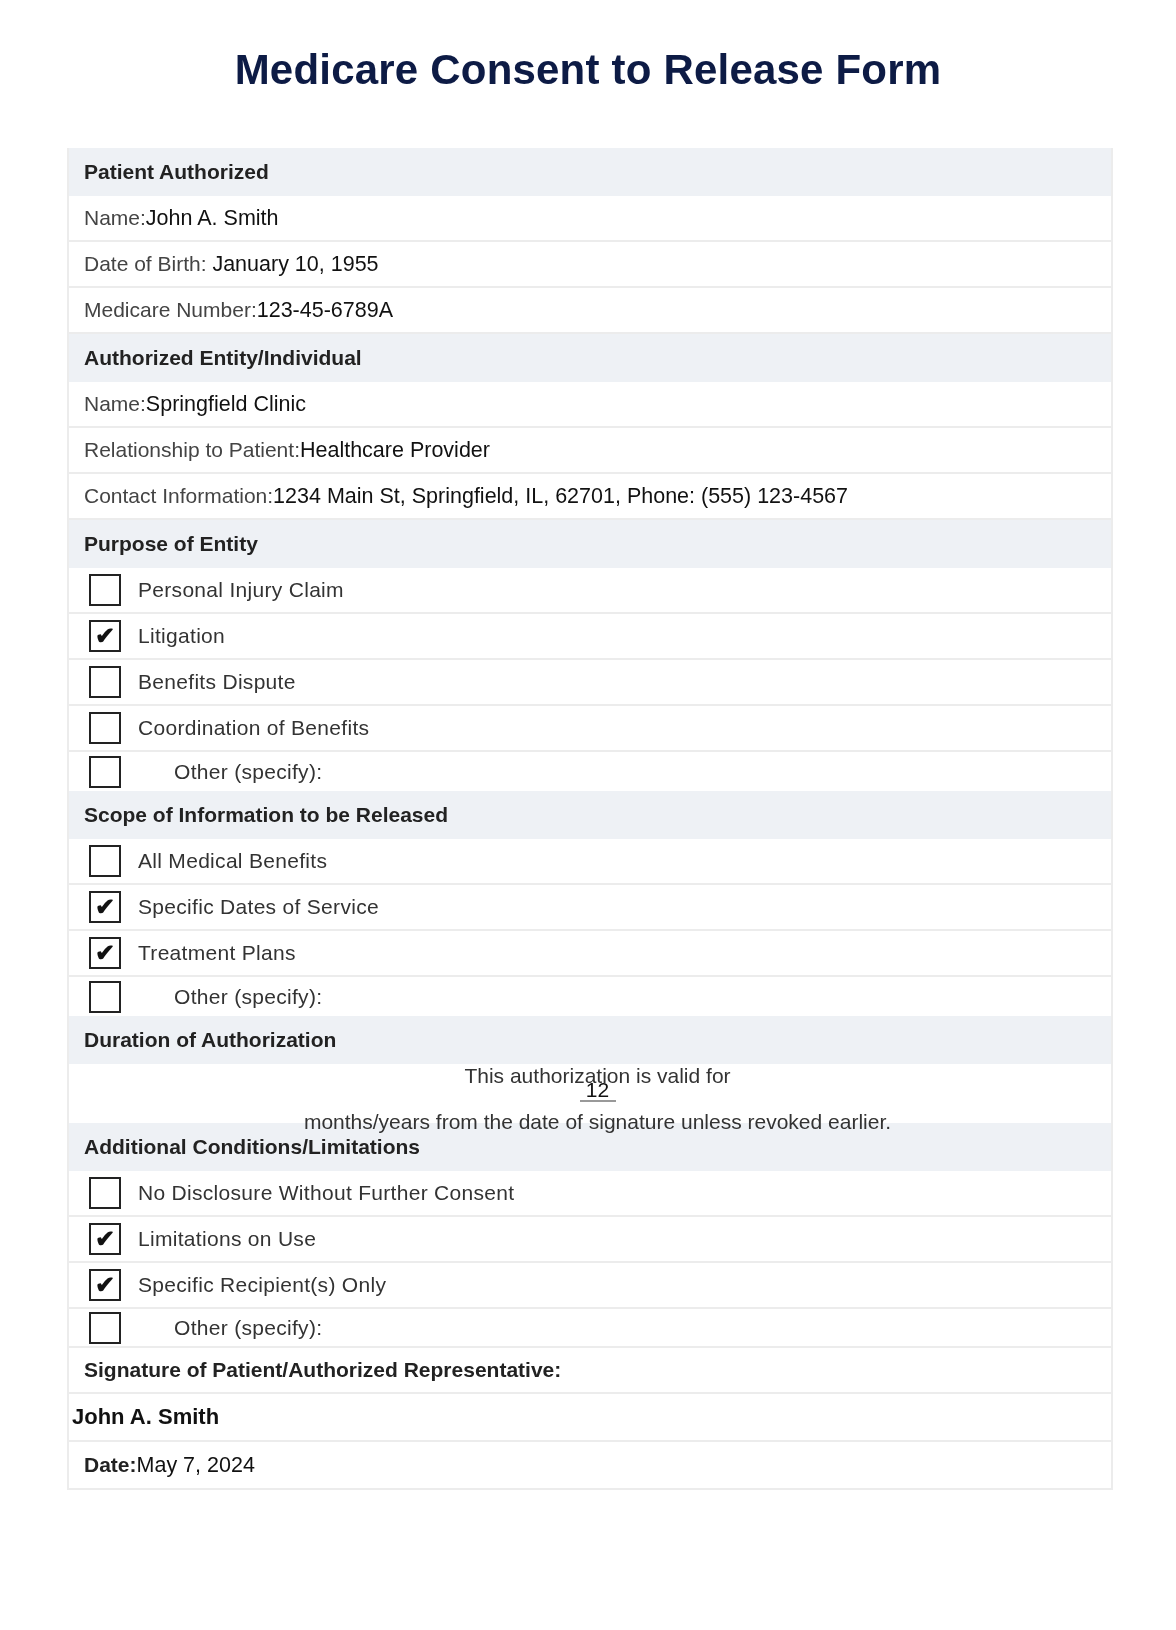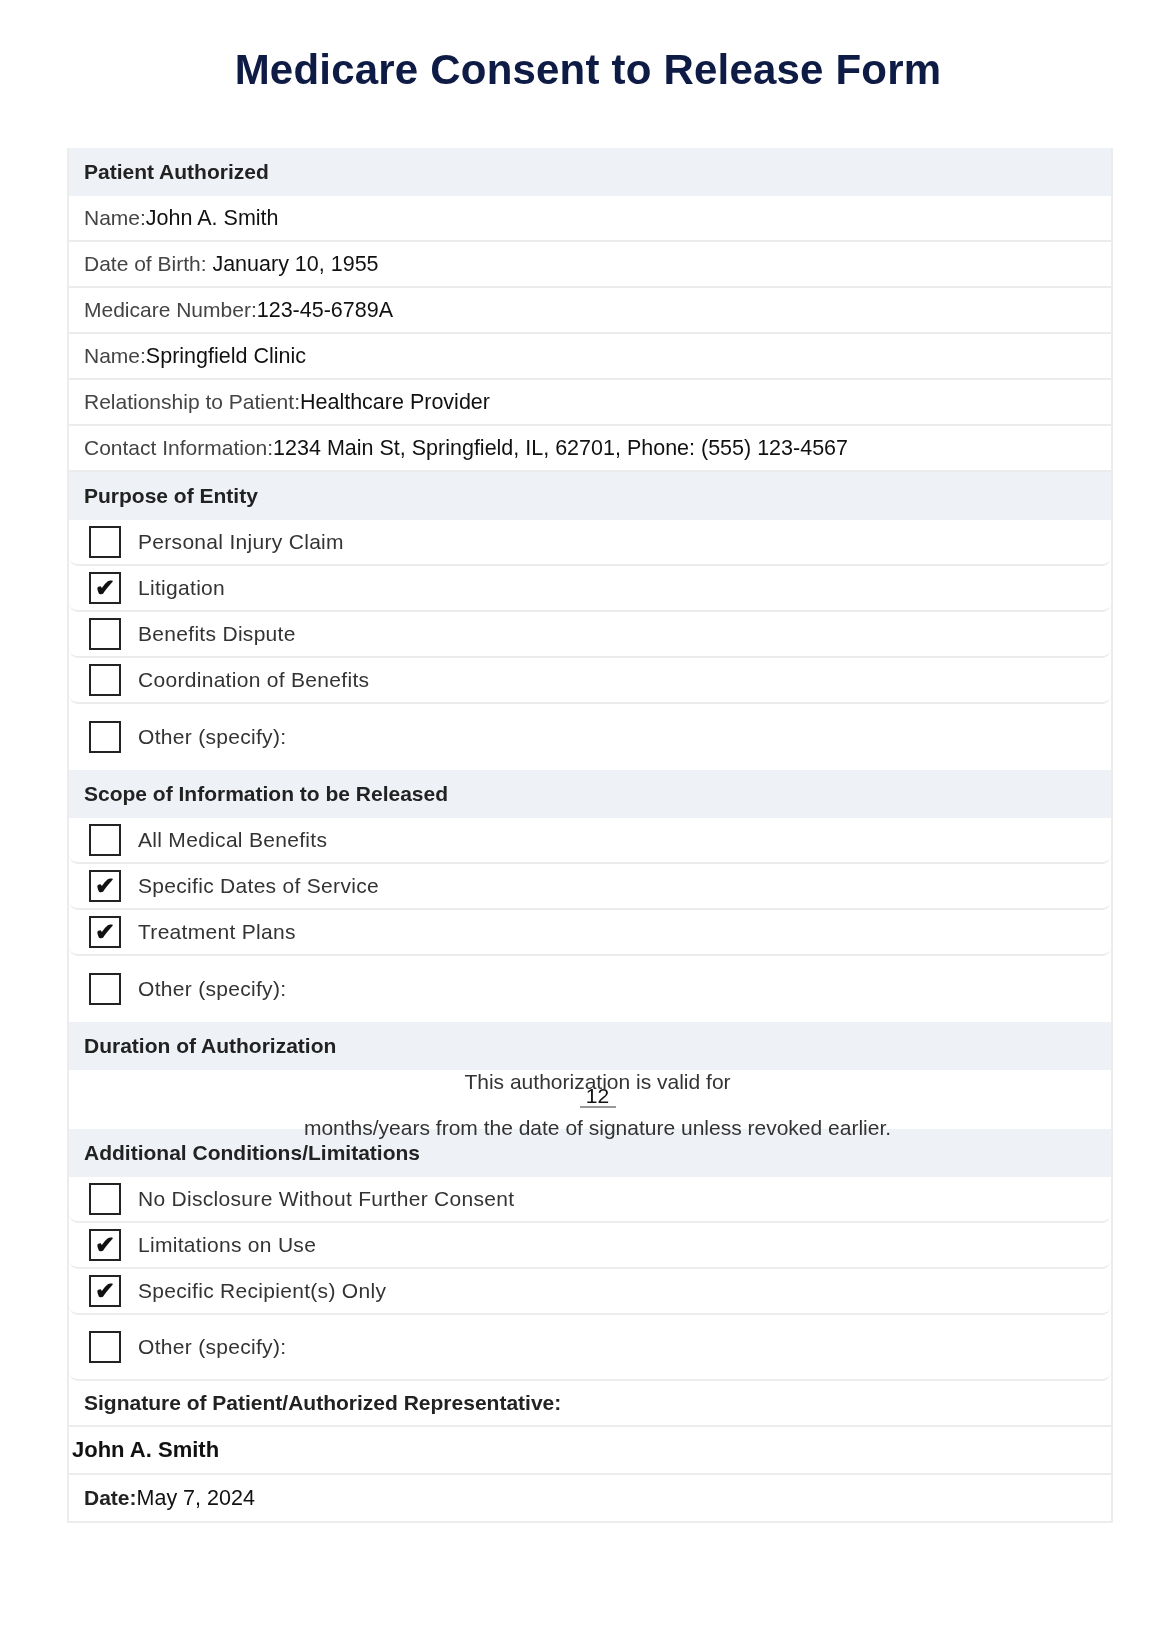--- a/index.html
+++ b/index.html
@@ -12,22 +12,22 @@
     position: absolute; left: 67px; top: 148px; width: 1042px;
     border: 2px solid #ececec; border-top: none;
   }
   .row {
     display: flex; align-items: center; box-sizing: border-box;
     border-bottom: 2px solid #ececec; background: #fff;
     padding-left: 15px; font-size: 21px; color: #333;
   }
   .row.header { background: #eef1f5; font-weight: bold; color: #222; height: 48px; border-bottom: none; }
   .row.field { height: 46px; }
-  .row.check { height: 46px; padding-left: 20px; border-radius: 9px; }
-  .row.check.tall { height: 66px; }
+  .row.check { height: 46px; padding-left: 20px; }
+  .row.check.tall { height: 39px; gap: 36px; }
   .row.duration { height: 59px; border-bottom: none; flex-direction: column; }
   .row.sig-label { height: 46px; font-weight: bold; color: #222; }
   .row.sig-name { height: 48px; font-weight: bold; color: #111; padding-left: 3px; font-size: 22px; }
   .row.date { height: 46px; border-bottom: none; }
   .label { color: #444; }
   .value { color: #111; font-size: 21.5px; }
   .bold-label { font-weight: bold; color: #222; }
   .box {
     width: 32px; height: 32px; border: 2.5px solid #222; box-sizing: border-box;
     display: inline-flex; align-items: center; justify-content: center;
@@ -54,20 +54,21 @@
   </div>
   <div class="row field">
     <span class="label" style="white-space:pre">Date of Birth: </span>
     <span class="value">January 10, 1955</span>
   </div>
   <div class="row field">
     <span class="label">Medicare Number:</span>
     <span class="value">123-45-6789A</span>
   </div>
 
+  <div class="row header">Authorized Entity/Individual</div>
   <div class="row field">
     <span class="label">Name:</span>
     <span class="value">Springfield Clinic</span>
   </div>
   <div class="row field">
     <span class="label">Relationship to Patient:</span>
     <span class="value">Healthcare Provider</span>
   </div>
   <div class="row field">
     <span class="label">Contact Information:</span>

